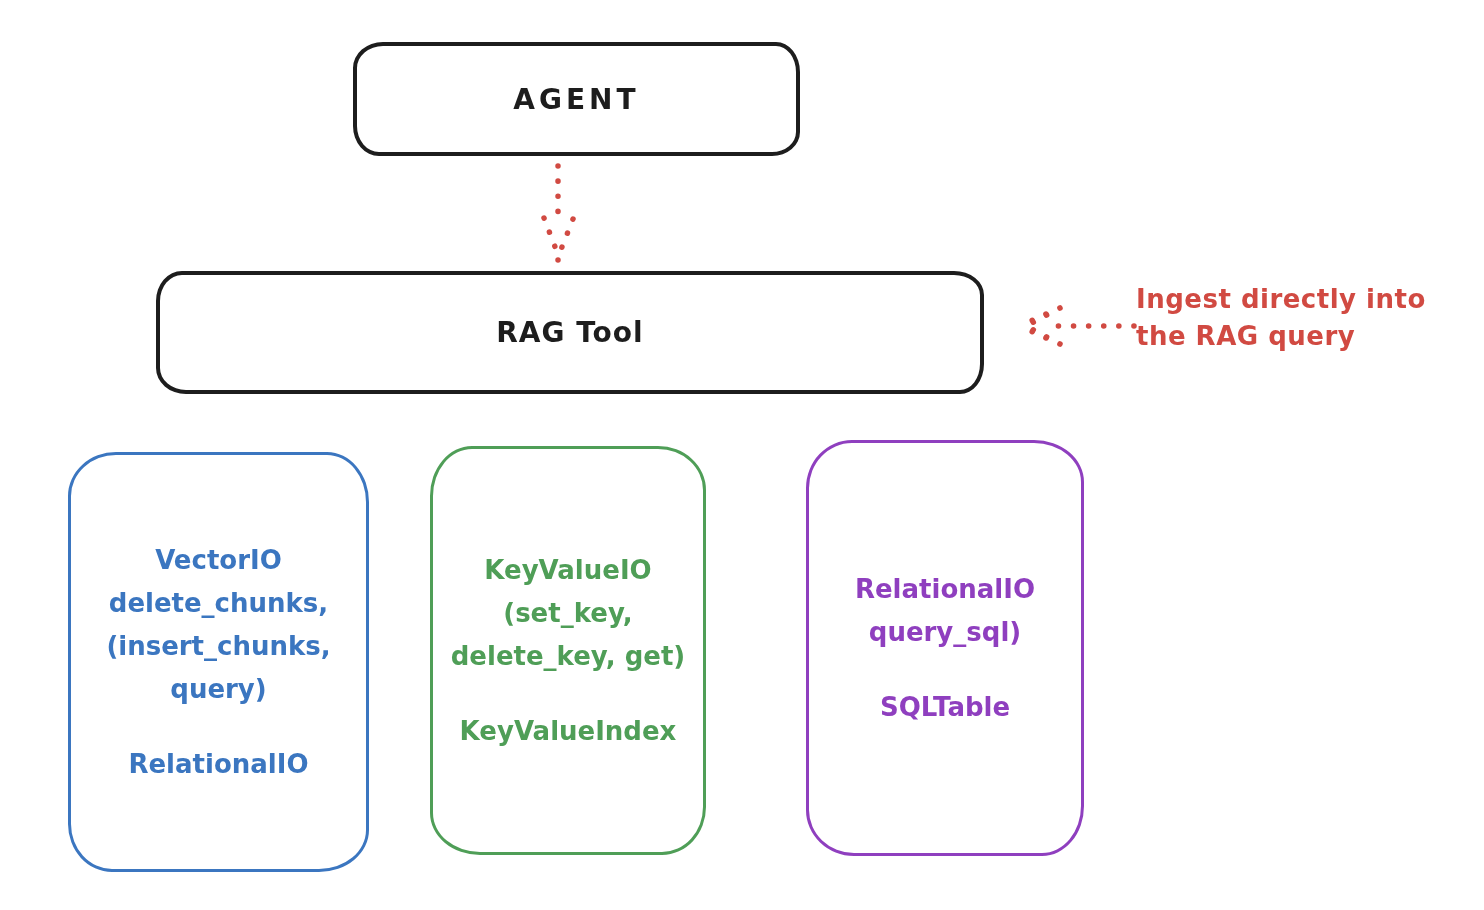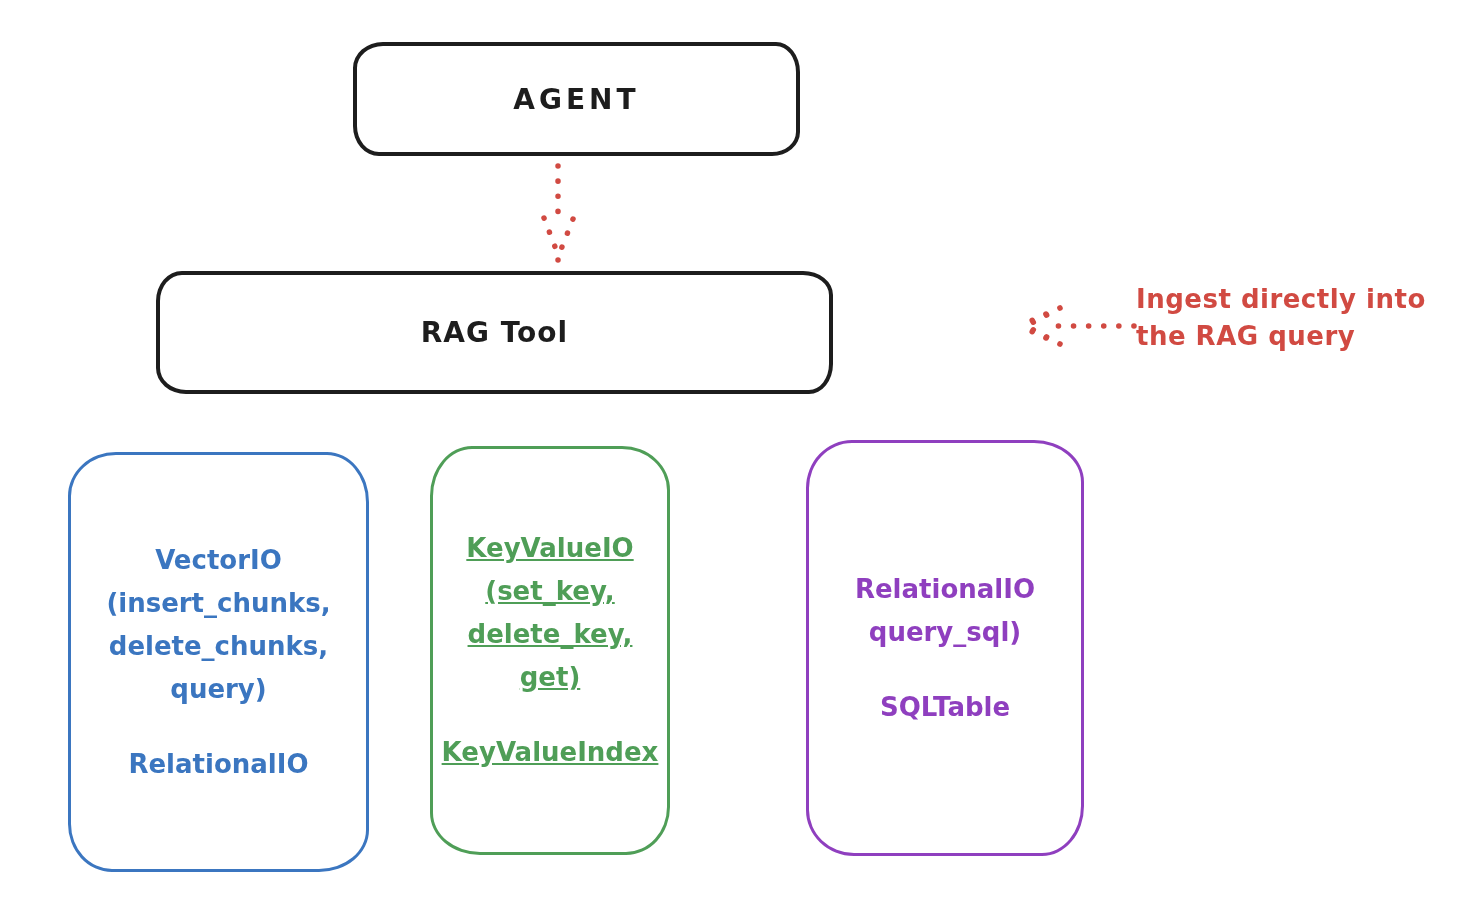--- a/index.html
+++ b/index.html
@@ -30,40 +30,39 @@
     border:4px solid var(--ink);
     color:var(--ink);
     font-size:28px;font-weight:700;
   }
   .agent-box{
     left:353px;top:42px;width:447px;height:114px;
     border-radius:30px 24px 28px 26px / 26px 30px 24px 30px;
     letter-spacing:4px;
   }
   .ragtool-box{
-    left:156px;top:271px;width:677px;height:123px;
+    left:156px;top:271px;width:828px;height:123px;
     border-radius:26px 30px 24px 30px / 30px 24px 30px 26px;
     letter-spacing:1px;
   }
   .store-box{
     border-width:3.5px;border-style:solid;
     flex-direction:column;
     font-size:26px;font-weight:600;
     line-height:43px;
   }
   .vector-box{
     left:68px;top:452px;width:301px;height:420px;
     border-color:var(--blue);color:var(--blue);
     border-radius:48px 42px 50px 44px / 44px 50px 42px 48px;
   }
   .keyvalue-box{
-    left:430px;top:446px;width:240px;height:409px;
+    left:430px;top:446px;width:276px;height:409px;
     border-color:var(--green);color:var(--green);
     border-radius:42px 48px 44px 50px / 50px 44px 48px 42px;
-    text-decoration:underline;
   }
   .relational-box{
     left:806px;top:440px;width:278px;height:416px;
     border-color:var(--purple);color:var(--purple);
     border-radius:46px 50px 42px 48px / 48px 42px 50px 46px;
   }
   .index-label{margin-top:32px;}
   .arrow-svg{position:absolute;overflow:visible;}
   .arrow-svg path{
     fill:none;stroke:var(--red);
@@ -107,22 +106,22 @@
     <path d="M34 40 L10 29"></path>
   </svg>
 
   <div class="annotation">
     <div>Ingest directly into</div>
     <div>the RAG query</div>
   </div>
 
   <div class="sketch-box store-box vector-box">
     <div>VectorIO</div>
+    <div>delete_chunks,</div>
     <div>(insert_chunks,</div>
-    <div>delete_chunks,</div>
     <div>query)</div>
     <div class="index-label">RelationalIO</div>
   </div>
 
   <div class="sketch-box store-box keyvalue-box">
     <div>KeyValueIO</div>
     <div>(set_key,</div>
     <div>delete_key, get)</div>
     <div class="index-label">KeyValueIndex</div>
   </div>

